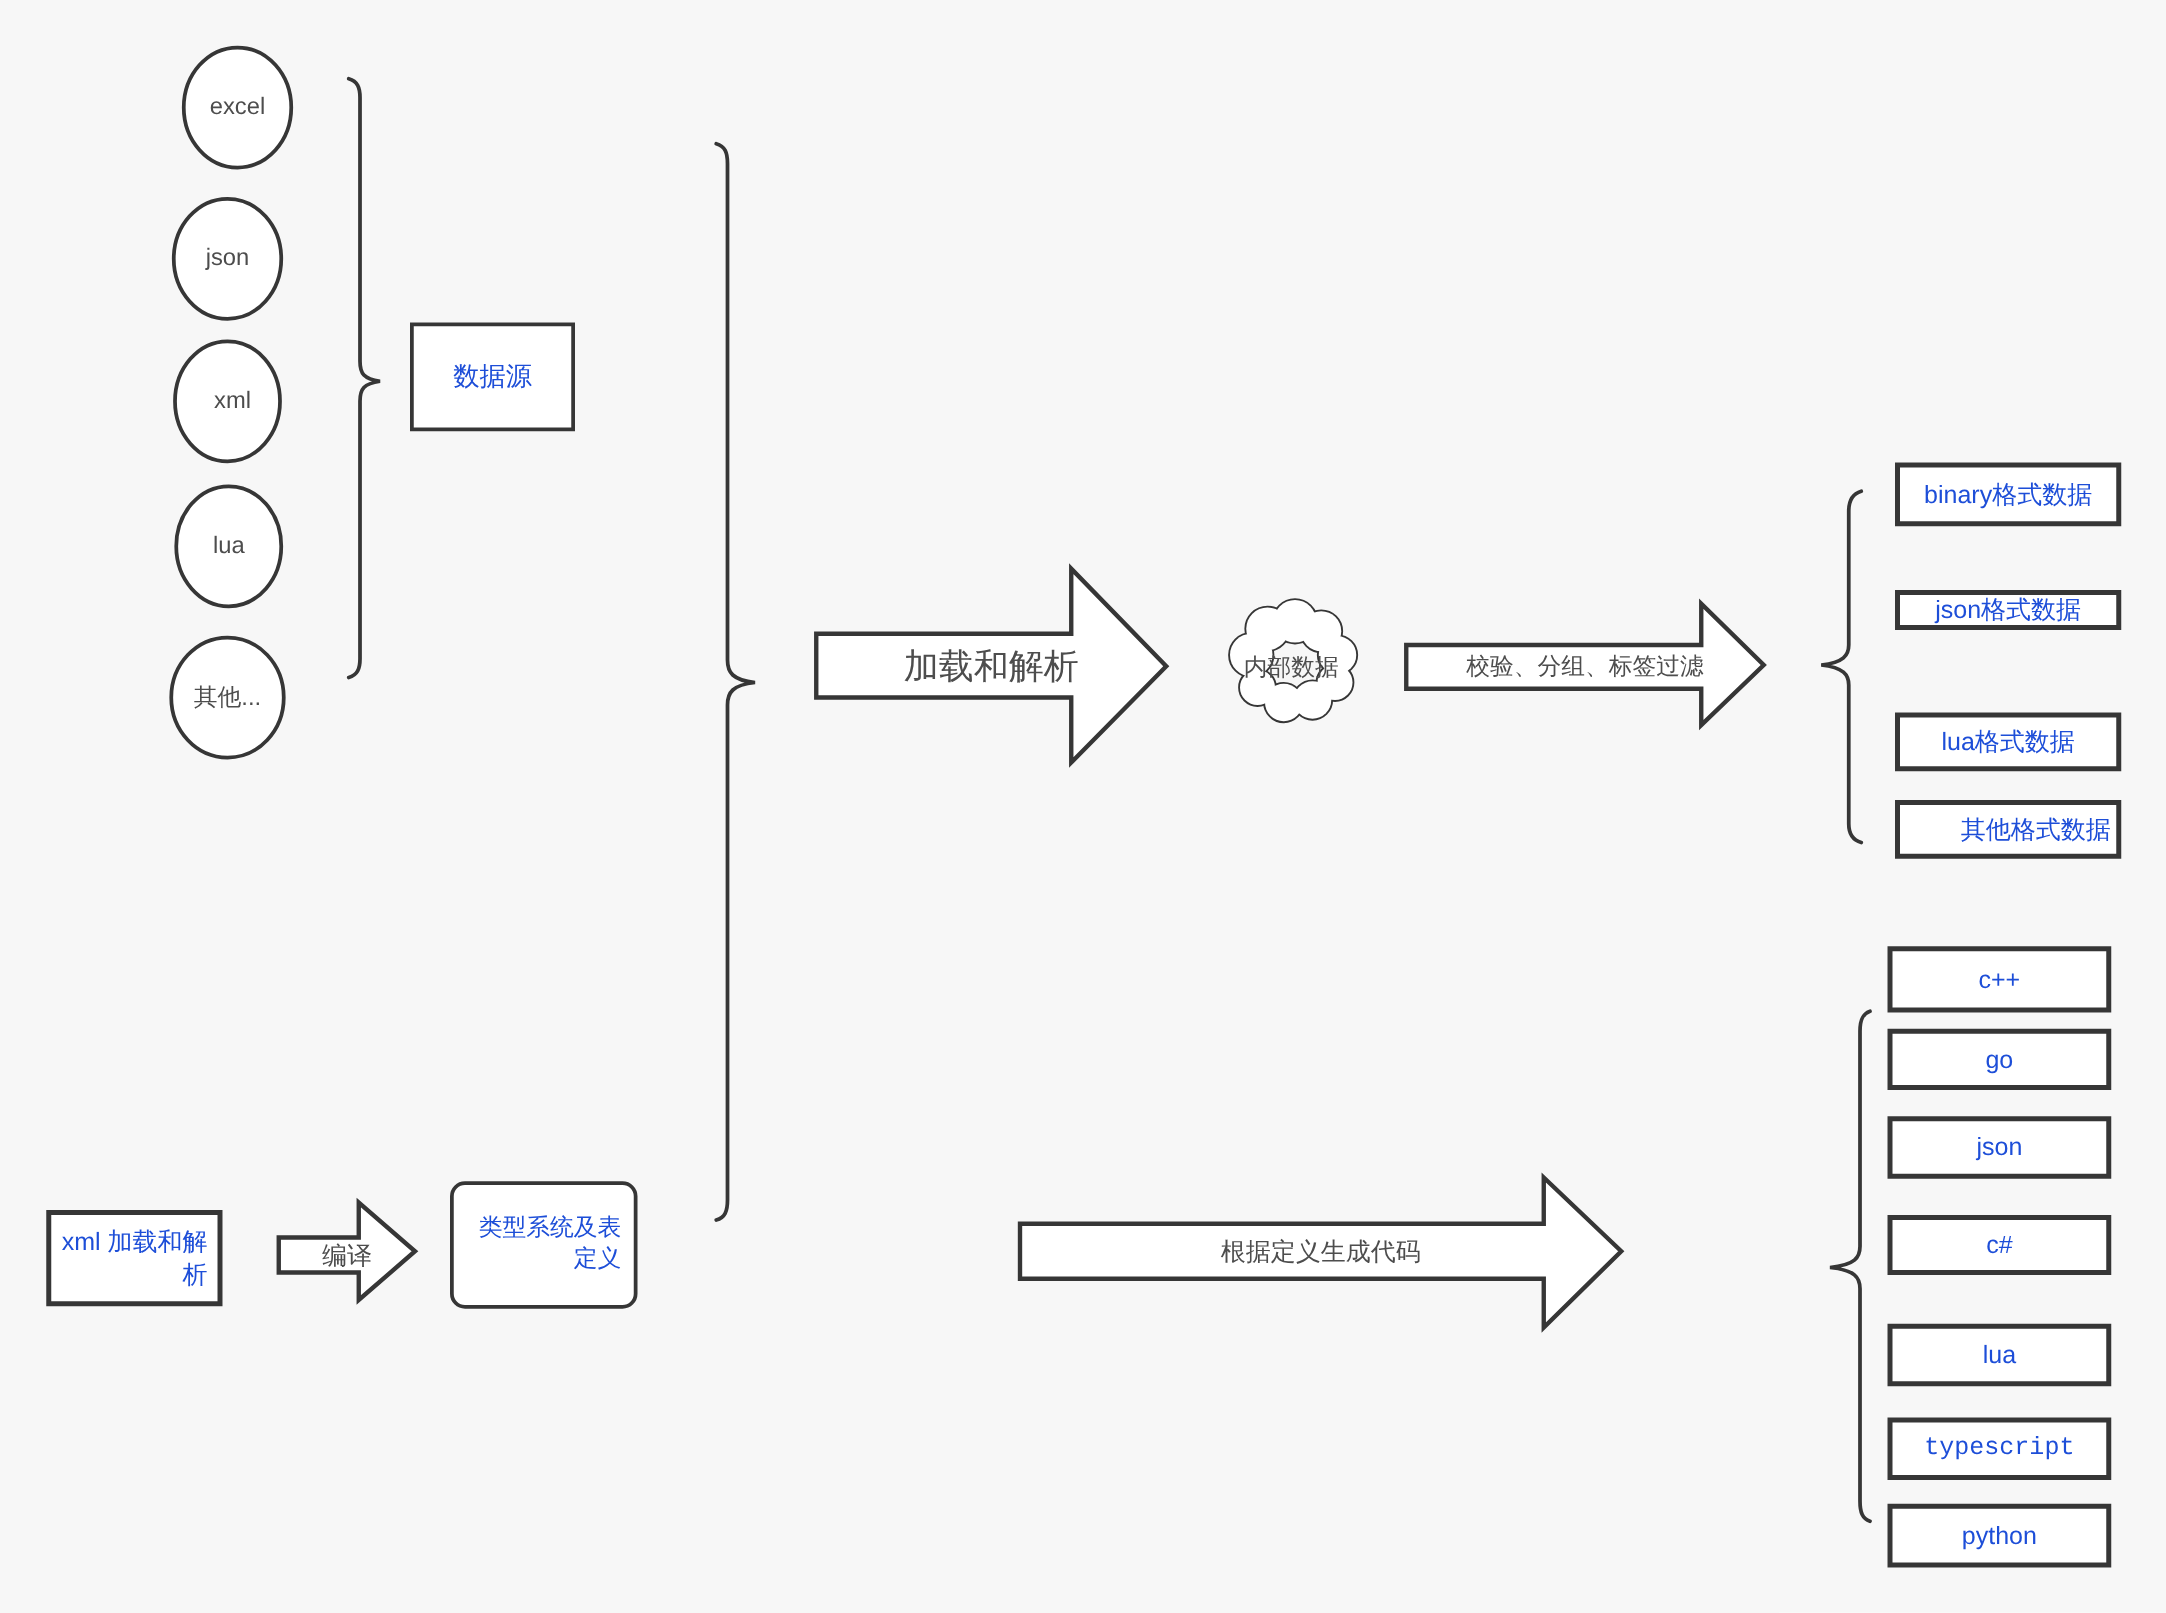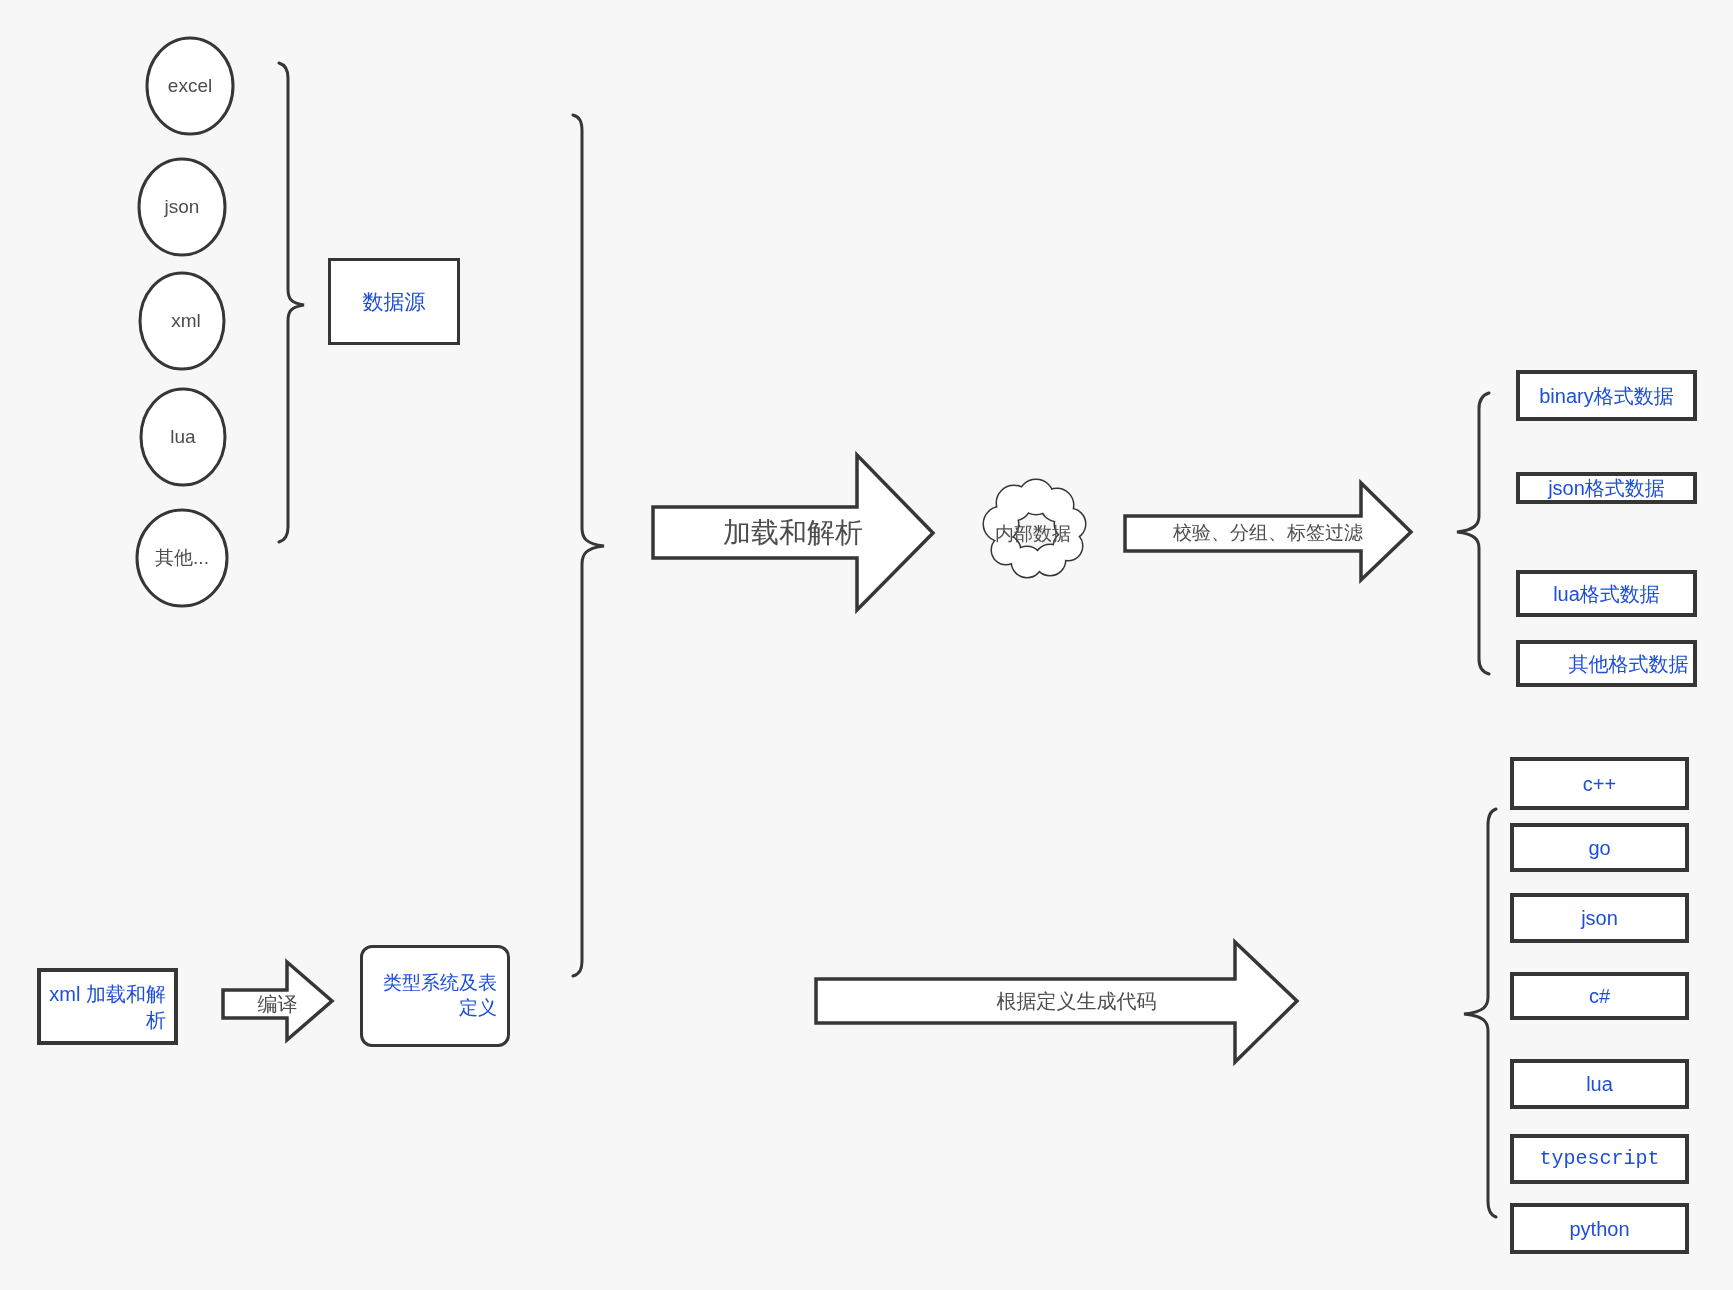--- a/index.html
+++ b/index.html
@@ -85,21 +85,21 @@
   <div class="lbl" style="left:139px;top:187px;width:86px;height:40px;">json</div>
   <div class="lbl" style="left:140px;top:301px;width:92px;height:40px;">xml</div>
   <div class="lbl" style="left:141px;top:417px;width:84px;height:40px;">lua</div>
   <div class="lbl" style="left:137px;top:538px;width:90px;height:40px;">其他...</div>
 
   <div class="node" style="left:328px;top:258px;width:132px;height:87px;font-size:21px;">数据源</div>
 
   <div class="lbl" style="left:653px;top:518px;width:280px;height:30px;font-size:28px;">加载和解析</div>
   <div class="lbl" style="left:985px;top:519px;width:96px;height:30px;font-size:19px;">内部数据</div>
   <div class="lbl" style="left:1125px;top:518px;width:286px;height:30px;font-size:19px;">校验、分组、标签过滤</div>
-  <div class="lbl" style="left:816px;top:986px;width:481px;height:30px;font-size:20px;margin-left:20px;">根据定义生成代码</div>
+  <div class="lbl" style="left:816px;top:986px;width:481px;height:30px;font-size:20px;">根据定义生成代码</div>
   <div class="lbl" style="left:223px;top:990px;width:109px;height:28px;font-size:20px;">编译</div>
 
   <div class="node thick" style="left:1516px;top:370px;width:181px;height:51px;">binary格式数据</div>
   <div class="node thick" style="left:1516px;top:472px;width:181px;height:32px;">json格式数据</div>
   <div class="node thick" style="left:1516px;top:570px;width:181px;height:47px;">lua格式数据</div>
   <div class="node thick" style="left:1516px;top:640px;width:181px;height:47px;padding-left:44px;">其他格式数据</div>
 
   <div class="node thick" style="left:1510px;top:757px;width:179px;height:53px;">c++</div>
   <div class="node thick" style="left:1510px;top:823px;width:179px;height:49px;">go</div>
   <div class="node thick" style="left:1510px;top:893px;width:179px;height:50px;">json</div>

